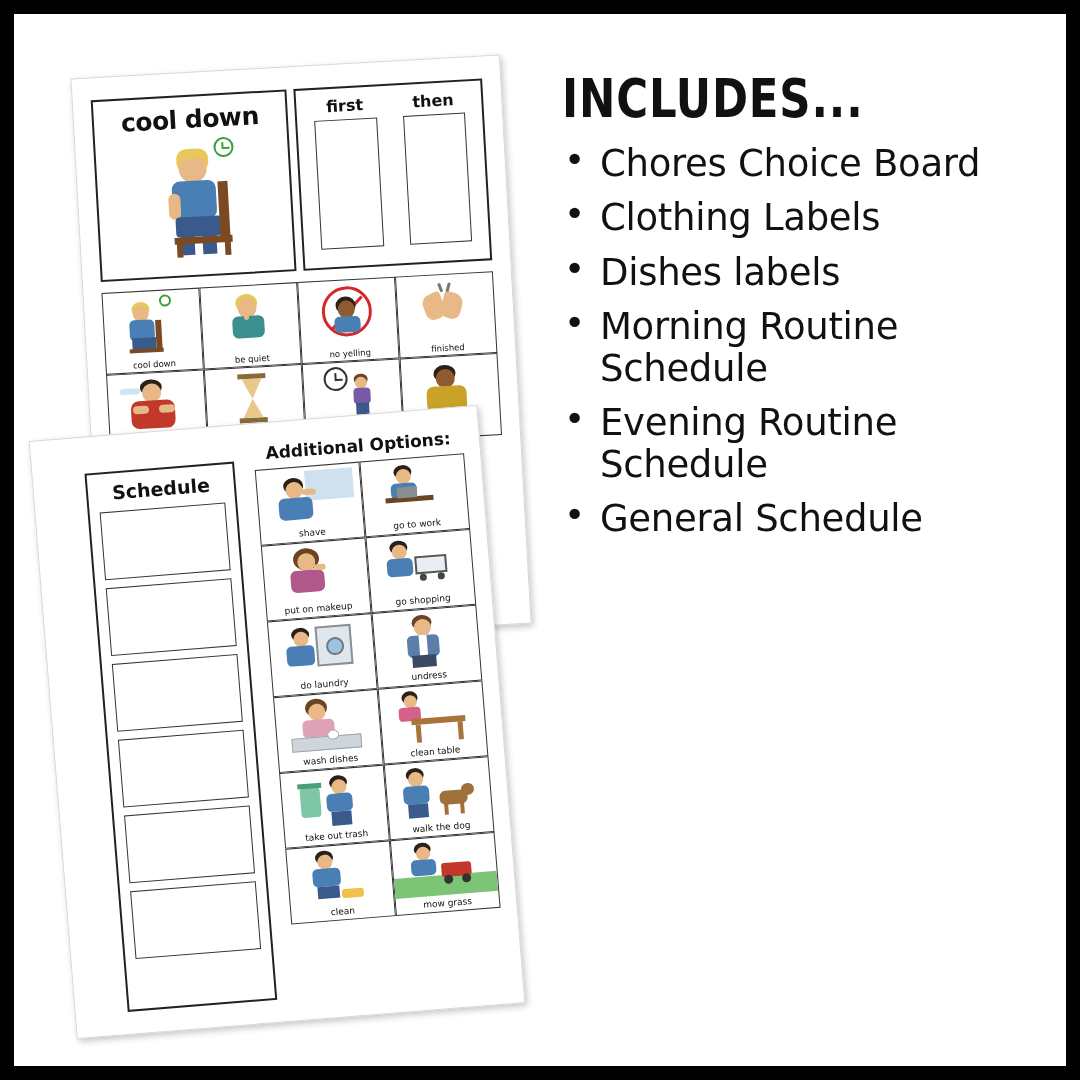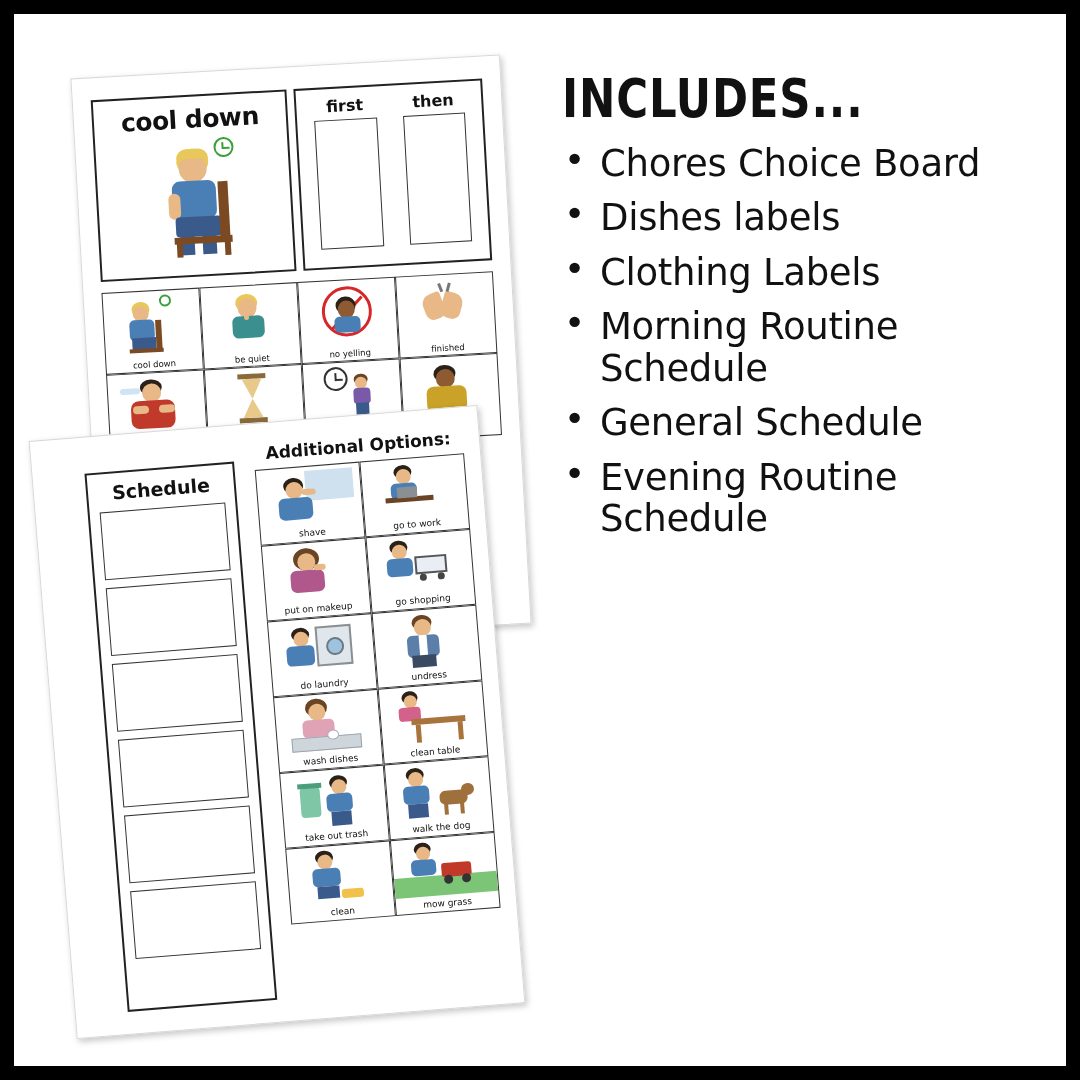--- a/index.html
+++ b/index.html
@@ -512,21 +512,21 @@
         </div>
 
       </div>
     </div>
   </div>
 
   <div id="includes-panel">
     <h1 id="includes-title">INCLUDES...</h1>
     <ul id="includes-list">
       <li>Chores Choice Board</li>
+      <li>Clothing Labels</li>
       <li>Dishes labels</li>
-      <li>Clothing Labels</li>
       <li>Morning Routine Schedule</li>
+      <li>Evening Routine Schedule</li>
       <li>General Schedule</li>
-      <li>Evening Routine Schedule</li>
     </ul>
   </div>
 
 </div>
 
 </body></html>

